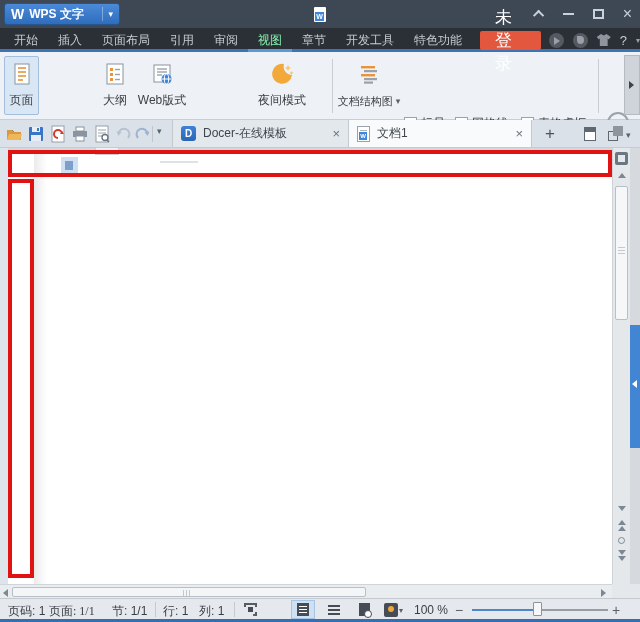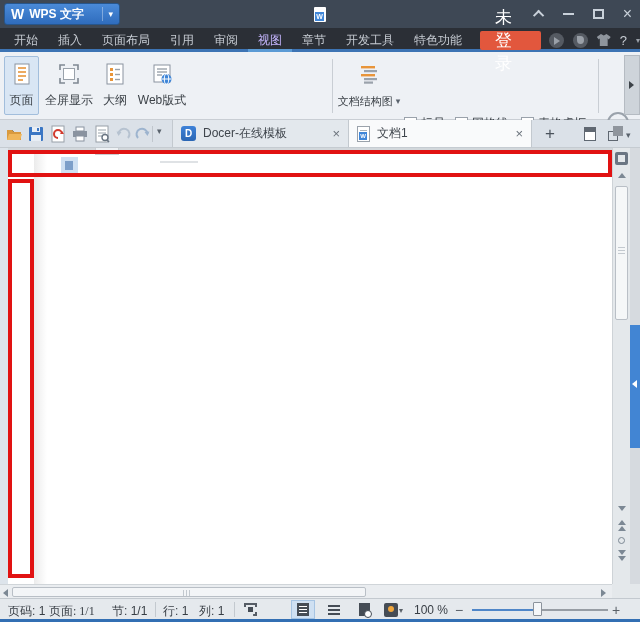--- a/index.html
+++ b/index.html
@@ -25,21 +25,21 @@
     transform:rotate(45deg) translateY(2px); }
   .min-glyph { width:11px; height:2px; background:#c9d1da; }
   .max-glyph { width:11px; height:10px; border:2px solid #c9d1da; }
   .close-glyph { color:#c9d1da; font-size:16px; line-height:1; }
 
   
   .menubar { position:absolute; left:0; top:28px; right:0; height:24px; background:#2b2f36;
     display:flex; align-items:stretch; padding-left:4px; font-size:12px; color:#c7ccd3; }
   .menubar::after { content:""; position:absolute; left:0; right:0; bottom:0; height:3px; background:#3d74b4; }
   .mtab { position:relative; padding:0 10px; display:flex; align-items:center; white-space:nowrap; z-index:1; }
-  .mtab.active { color:#c4b5fd; }
+  .mtab.active { color:#86efac; }
   .mtab.active::after { content:""; position:absolute; left:0; right:0; bottom:0; height:3px; background:#5b9bd5; z-index:2; }
   .login-btn { align-self:center; margin-left:8px; background:#e2573d; color:#fff; font-size:17px;
     height:19px; padding:0 15px; display:flex; align-items:center; border-radius:2px; z-index:1; }
   .menu-icons { display:flex; align-items:center; gap:9px; margin-left:8px; z-index:1; }
   .mcircle { width:15px; height:15px; border-radius:50%; background:#555a62; position:relative; }
   .mcircle::after { content:""; position:absolute; left:5px; top:4px; width:0; height:0;
     border-top:4px solid transparent; border-bottom:4px solid transparent; border-left:6px solid #9aa0a8; }
   .mcircle.docer::after { border:none; left:4px; top:3px; width:7px; height:8px; border-radius:0 50% 50% 50%; background:#9aa0a8; }
   .shirt { width:14px; height:12px; background:#8f959d; clip-path:polygon(0 25%,30% 0,50% 12%,70% 0,100% 25%,85% 45%,78% 35%,78% 100%,22% 100%,22% 35%,15% 45%); }
   .help-q { color:#c7ccd3; font-size:13px; }
@@ -217,32 +217,20 @@
         <g stroke="#e8953a" stroke-width="1.6">
             <line x1="8" y1="6" x2="16" y2="6"></line>
             <line x1="8" y1="10" x2="16" y2="10"></line>
             <line x1="8" y1="14" x2="16" y2="14"></line>
             <line x1="8" y1="18" x2="13" y2="18"></line>
           </g>
       </svg>
       <span>页面</span>
     </div>
 
-    <div class="rbtn" style="left:41px;width:56px;">
-      <svg width="24" height="24">
-        <g stroke="#7f8892" stroke-width="1.6" fill="none">
-          <path d="M3 8 V3 H8"></path>
-            <path d="M16 3 H21 V8"></path>
-            <path d="M21 16 V21 H16"></path>
-            <path d="M8 21 H3 V16"></path>
-        </g>
-        <rect x="6.5" y="6.5" width="11" height="11" fill="#fff" stroke="#9aa2ab"></rect>
-      </svg>
-      <span>全屏显示</span>
-    </div>
 
     <div class="rbtn" style="left:133px;width:58px;">
       <svg width="24" height="24">
         <rect x="4" y="3" width="16" height="17" fill="#fff" stroke="#8a93a0"></rect>
         <g stroke="#9aa2ab" stroke-width="1.4">
             <line x1="7" y1="7" x2="17" y2="7"></line>
             <line x1="7" y1="10" x2="17" y2="10"></line>
             <line x1="7" y1="13" x2="12" y2="13"></line>
           </g>
         <circle cx="16.5" cy="17" r="5" fill="#3f86d8"></circle>
@@ -263,20 +251,28 @@
         <g stroke="#9aa2ab" stroke-width="1.4">
             <line x1="12" y1="7.5" x2="17" y2="7.5"></line>
             <line x1="12" y1="12.5" x2="17" y2="12.5"></line>
             <line x1="12" y1="17.5" x2="17" y2="17.5"></line>
           </g>
       </svg>
       <span>大纲</span>
     </div>
 
 
+    <div class="rbtn" style="left:253px;width:58px;">
+      <svg width="24" height="24">
+        <path d="M14 2 A10 10 0 1 0 22 13 A8.5 8.5 0 0 1 14 2 Z" fill="#f2a83b"></path>
+        <path d="M18 3 l1 2 2 1 -2 1 -1 2 -1-2 -2-1 2-1 Z" fill="#f6c66e"></path>
+        <path d="M21.5 9 l.7 1.3 1.3.7 -1.3.7 -.7 1.3 -.7-1.3 -1.3-.7 1.3-.7 Z" fill="#f6c66e"></path>
+      </svg>
+      <span>夜间模式</span>
+    </div>
 
     <div class="vsep" style="left:332px;"></div>
 
     <div class="rbtn" style="left:336px;width:66px;">
       <svg width="24" height="24">
         <g fill="#e8953a">
             <rect x="4" y="4" width="14" height="2.4"></rect>
             <rect x="4" y="12" width="14" height="2.4"></rect>
           </g>
         <g fill="#9aa2ab">

